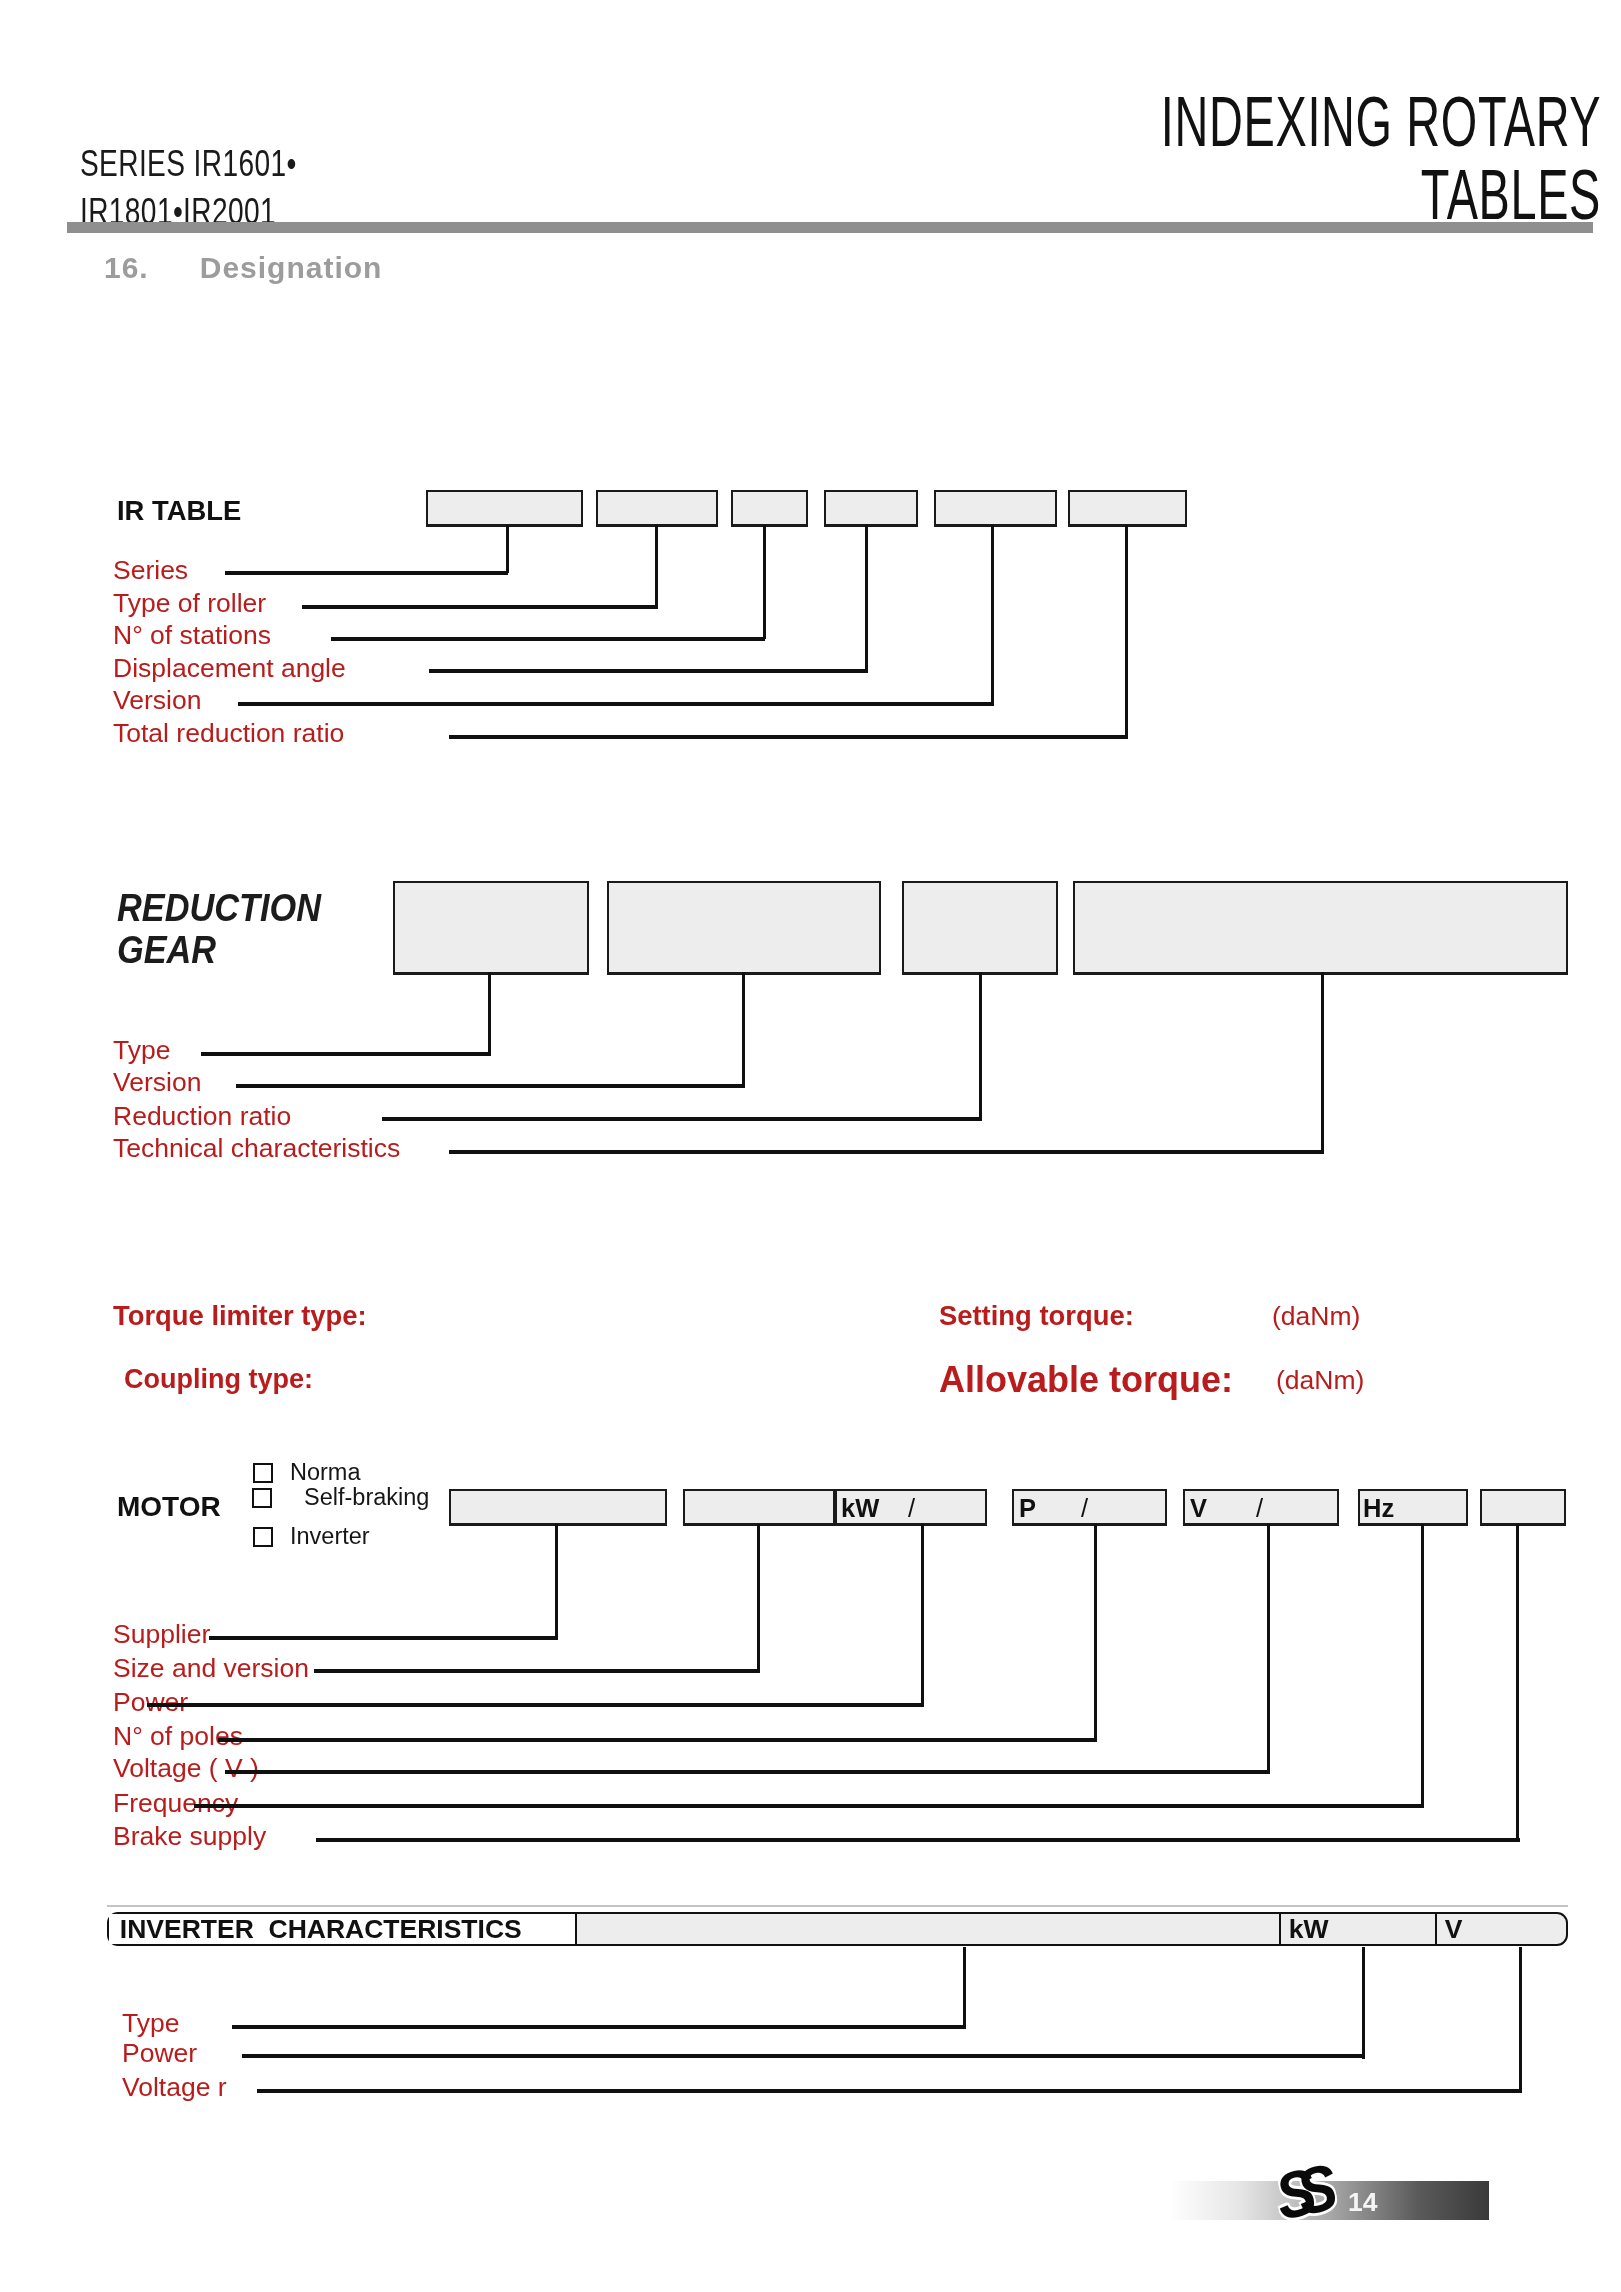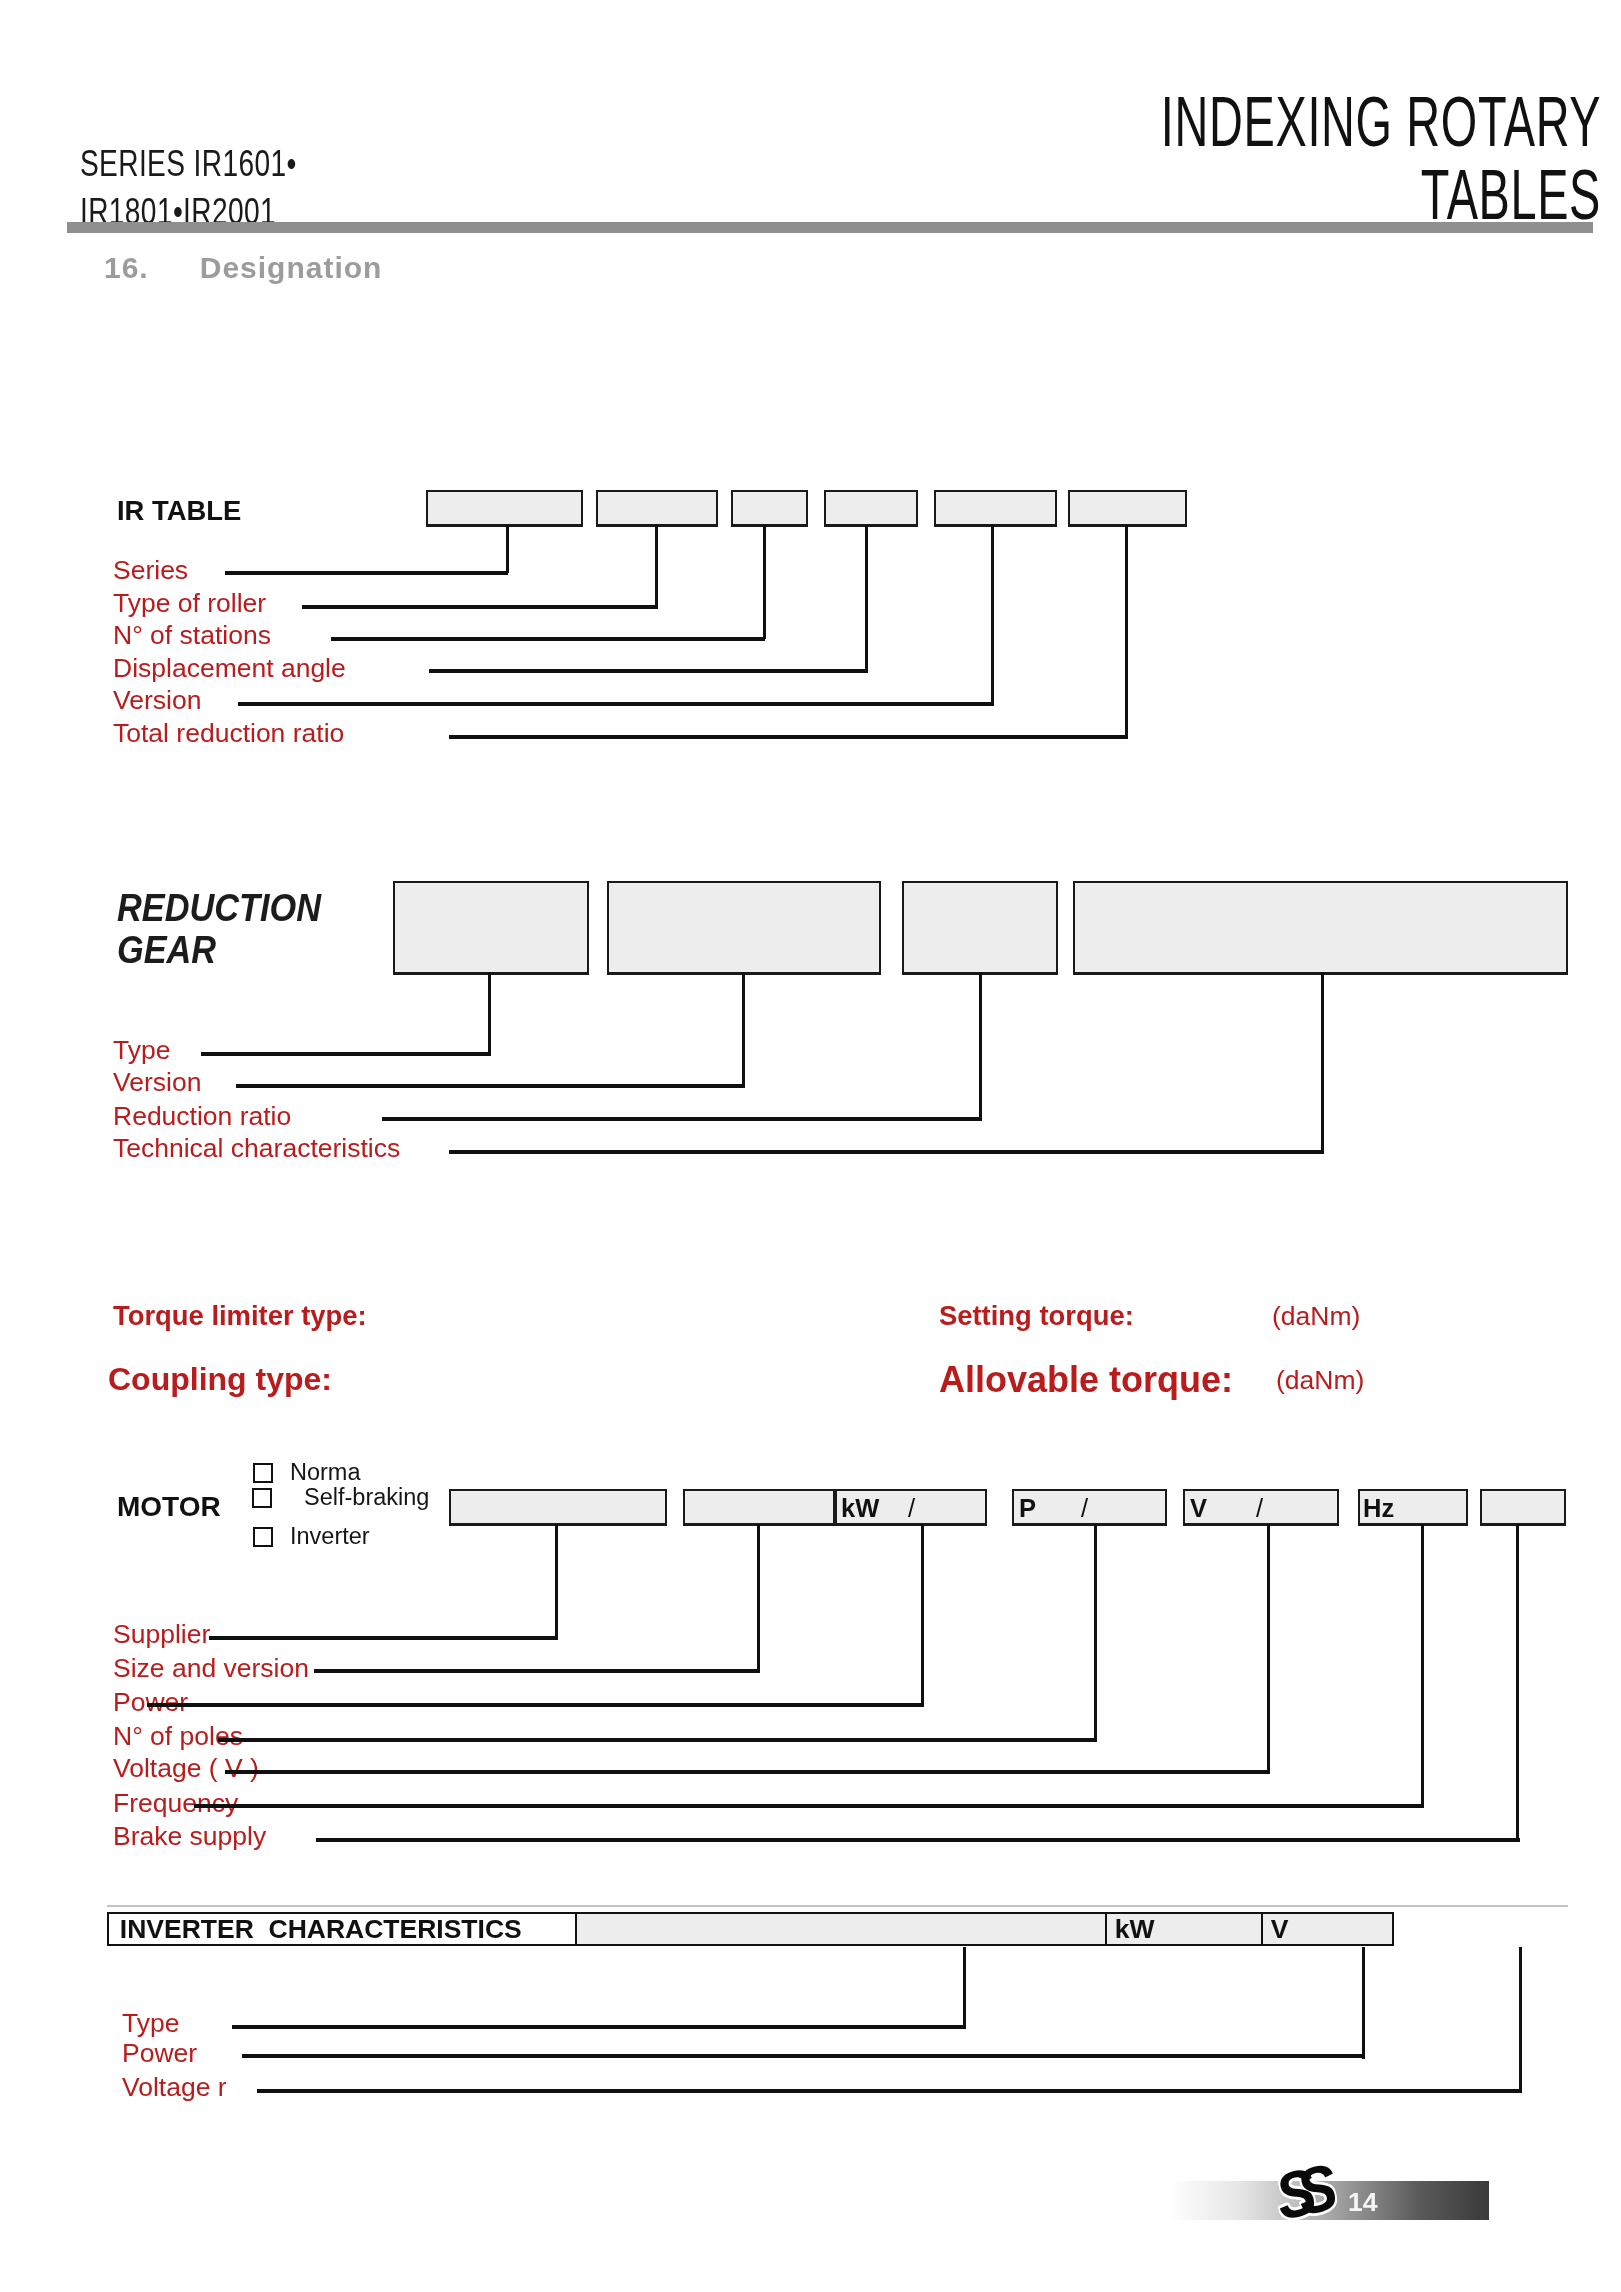--- a/index.html
+++ b/index.html
@@ -125,21 +125,21 @@
   <div class="vline" style="left:979px;top:972px;height:149px;"></div>
 
   <div class="lbl" style="left:113px;top:1133px;">Technical characteristics</div>
   <div class="hline" style="left:449px;top:1150px;width:875px;"></div>
   <div class="vline" style="left:1321px;top:972px;height:181px;"></div>
 
   <div class="lbl b" style="left:113px;top:1300px;font-size:27.4px;">Torque limiter type:</div>
   <div class="lbl b" style="left:939px;top:1300px;font-size:27.4px;">Setting torque:</div>
   <div class="lbl" style="left:1272px;top:1301px;">(daNm)</div>
 
-  <div class="lbl b" style="left:108px;top:1364px;font-size:32px;">Coupling type:</div>
+  <div class="lbl b" style="left:124px;top:1364px;font-size:27px;">Coupling type:</div>
   <div class="lbl b" style="left:939px;top:1364px;font-size:36px;">Allovable torque:</div>
   <div class="lbl" style="left:1276px;top:1365px;">(daNm)</div>
 
   <div class="seclbl" style="left:117px;top:1491px;font-size:28px;">MOTOR</div>
 
   <div class="chk" style="left:253px;top:1463px;"></div>
   <div class="chklbl" style="left:290px;top:1459px;">Norma</div>
   <div class="chk" style="left:252px;top:1488px;"></div>
   <div class="chklbl" style="left:284px;top:1484px;margin-left:20px;">Self-braking</div>
   <div class="chk" style="left:253px;top:1527px;"></div>
@@ -183,21 +183,21 @@
 
   <div class="lbl" style="left:113px;top:1788px;">Frequency</div>
   <div class="hline" style="left:194px;top:1804px;width:1230px;"></div>
   <div class="vline" style="left:1421px;top:1524px;height:284px;"></div>
 
   <div class="lbl" style="left:113px;top:1821px;">Brake supply</div>
   <div class="hline" style="left:316px;top:1838px;width:1204px;"></div>
   <div class="vline" style="left:1516px;top:1524px;height:318px;"></div>
 
   <div class="inv-topline" style="left:107px;top:1905px;width:1461px;"></div>
-  <div class="inv-bar" style="left:107px;top:1912px;width:1287px;height:34px;">
+  <div class="inv-bar" style="left:107px;top:1912px;width:1461px;height:34px;border-radius:11px;">
     <div class="inv-seg1" style="width:468px;">
       <span class="inv-lbl">INVERTER  CHARACTERISTICS</span>
     </div>
     <div style="flex:1;height:100%;"></div>
     <div class="inv-seg" style="width:156px;">
       <span class="inv-lbl">kW</span>
     </div>
     <div class="inv-seg" style="width:131px;">
       <span class="inv-lbl">V</span>
     </div>

